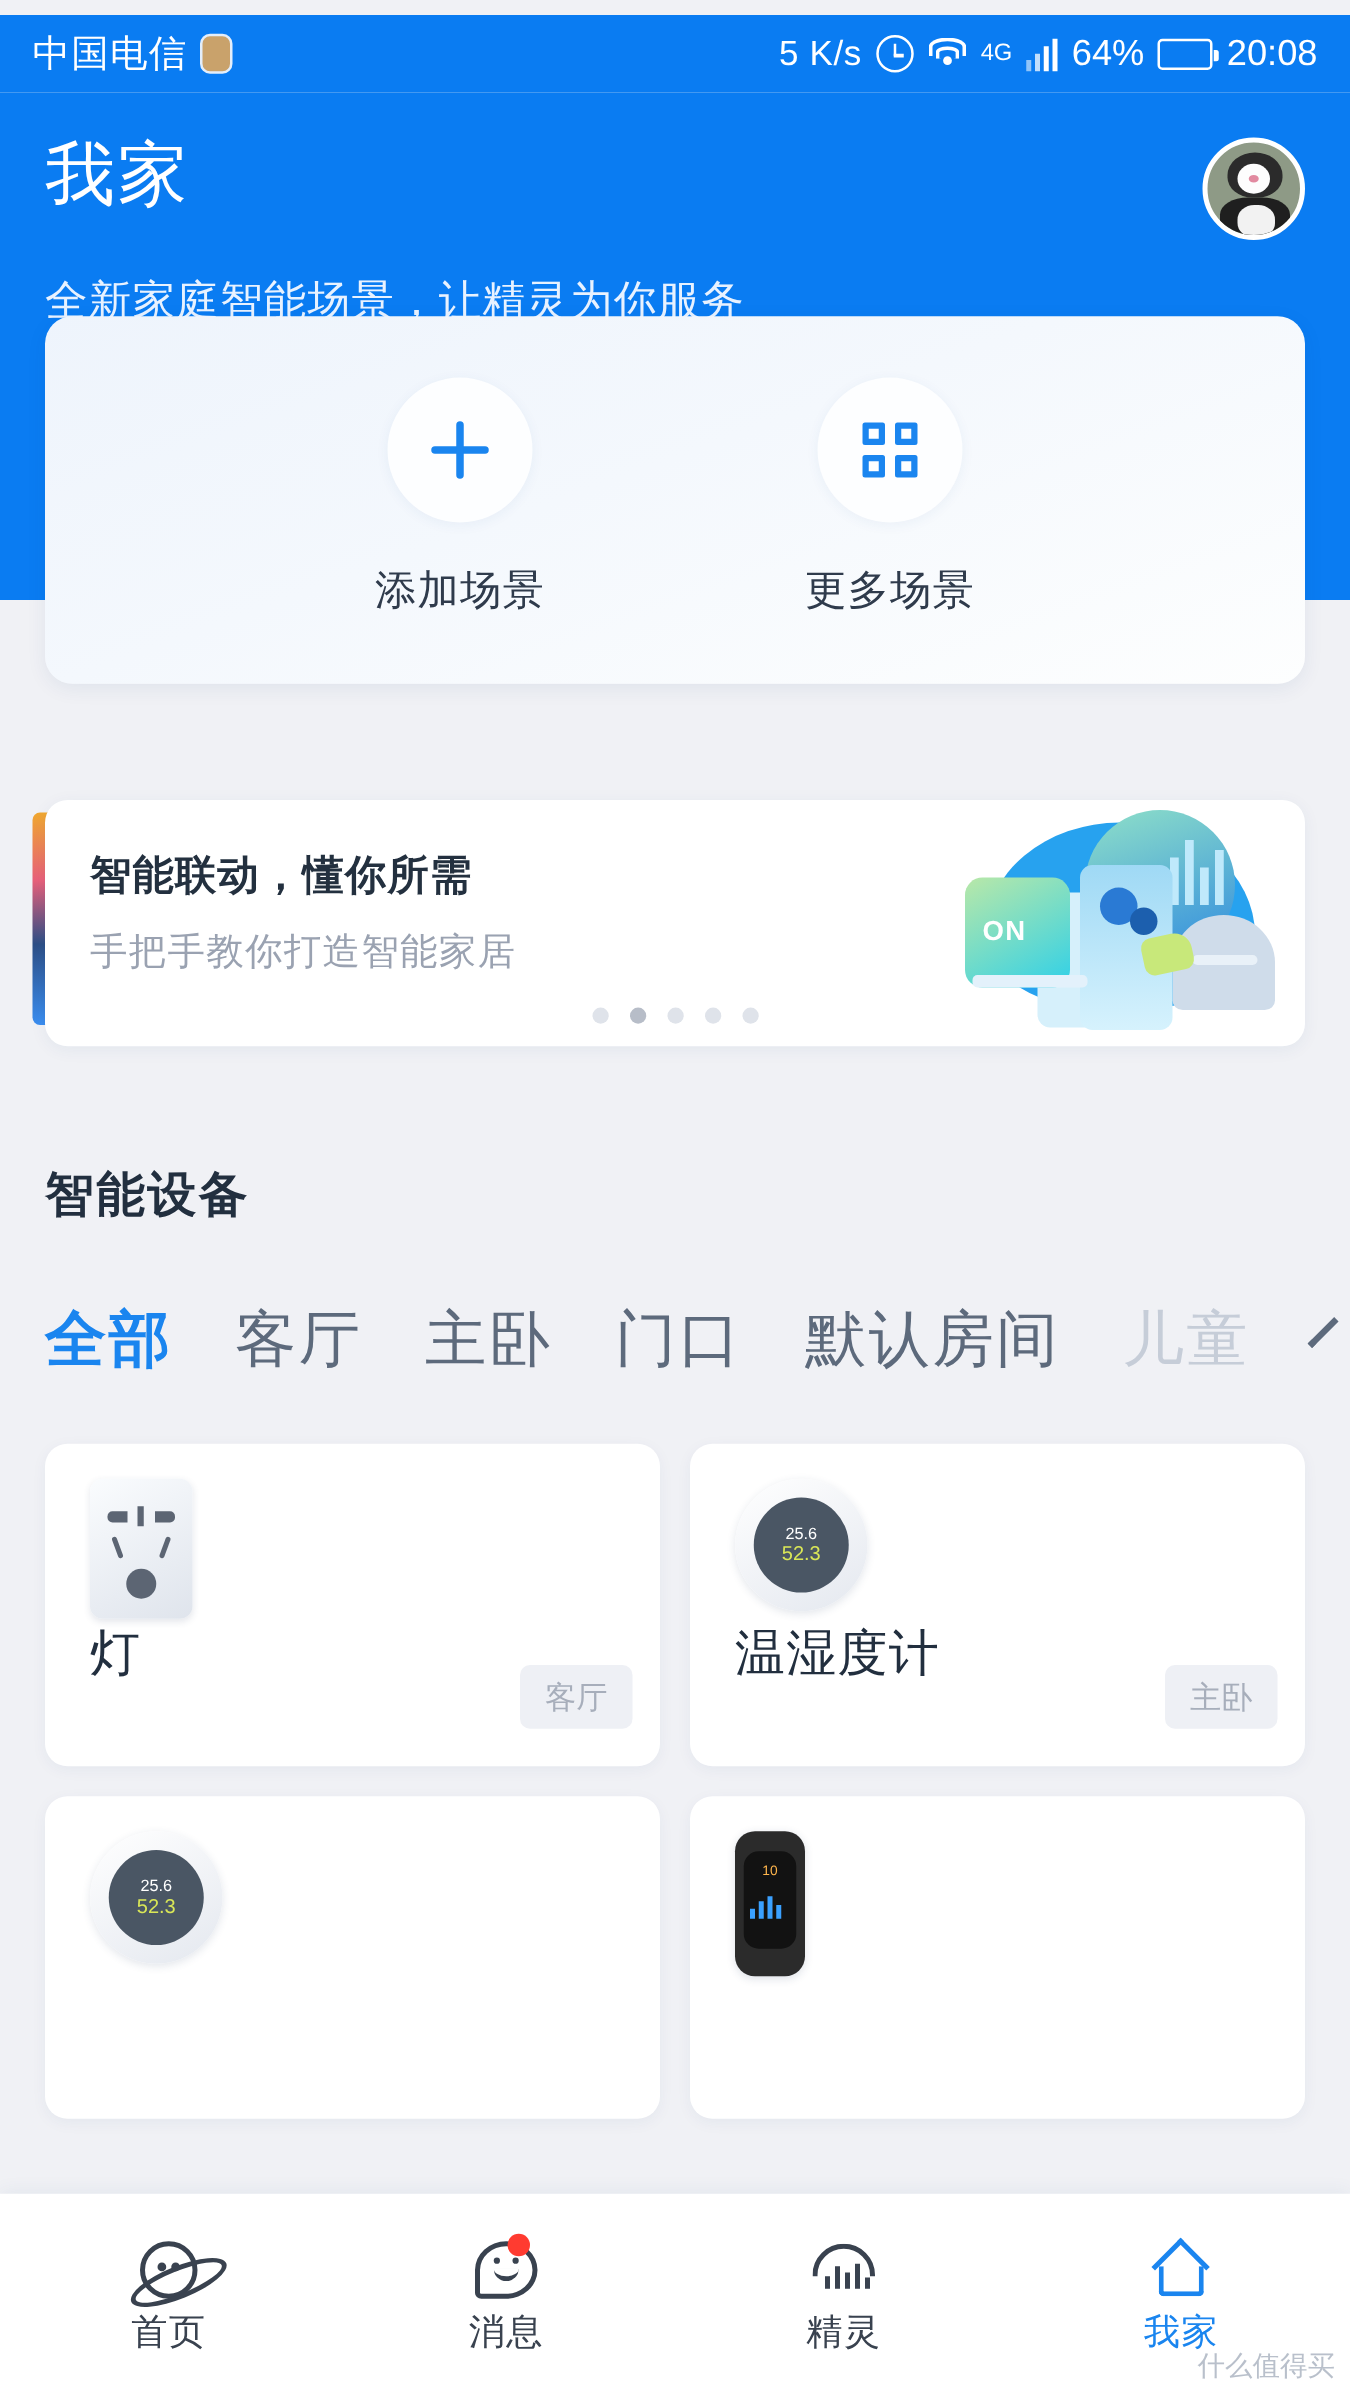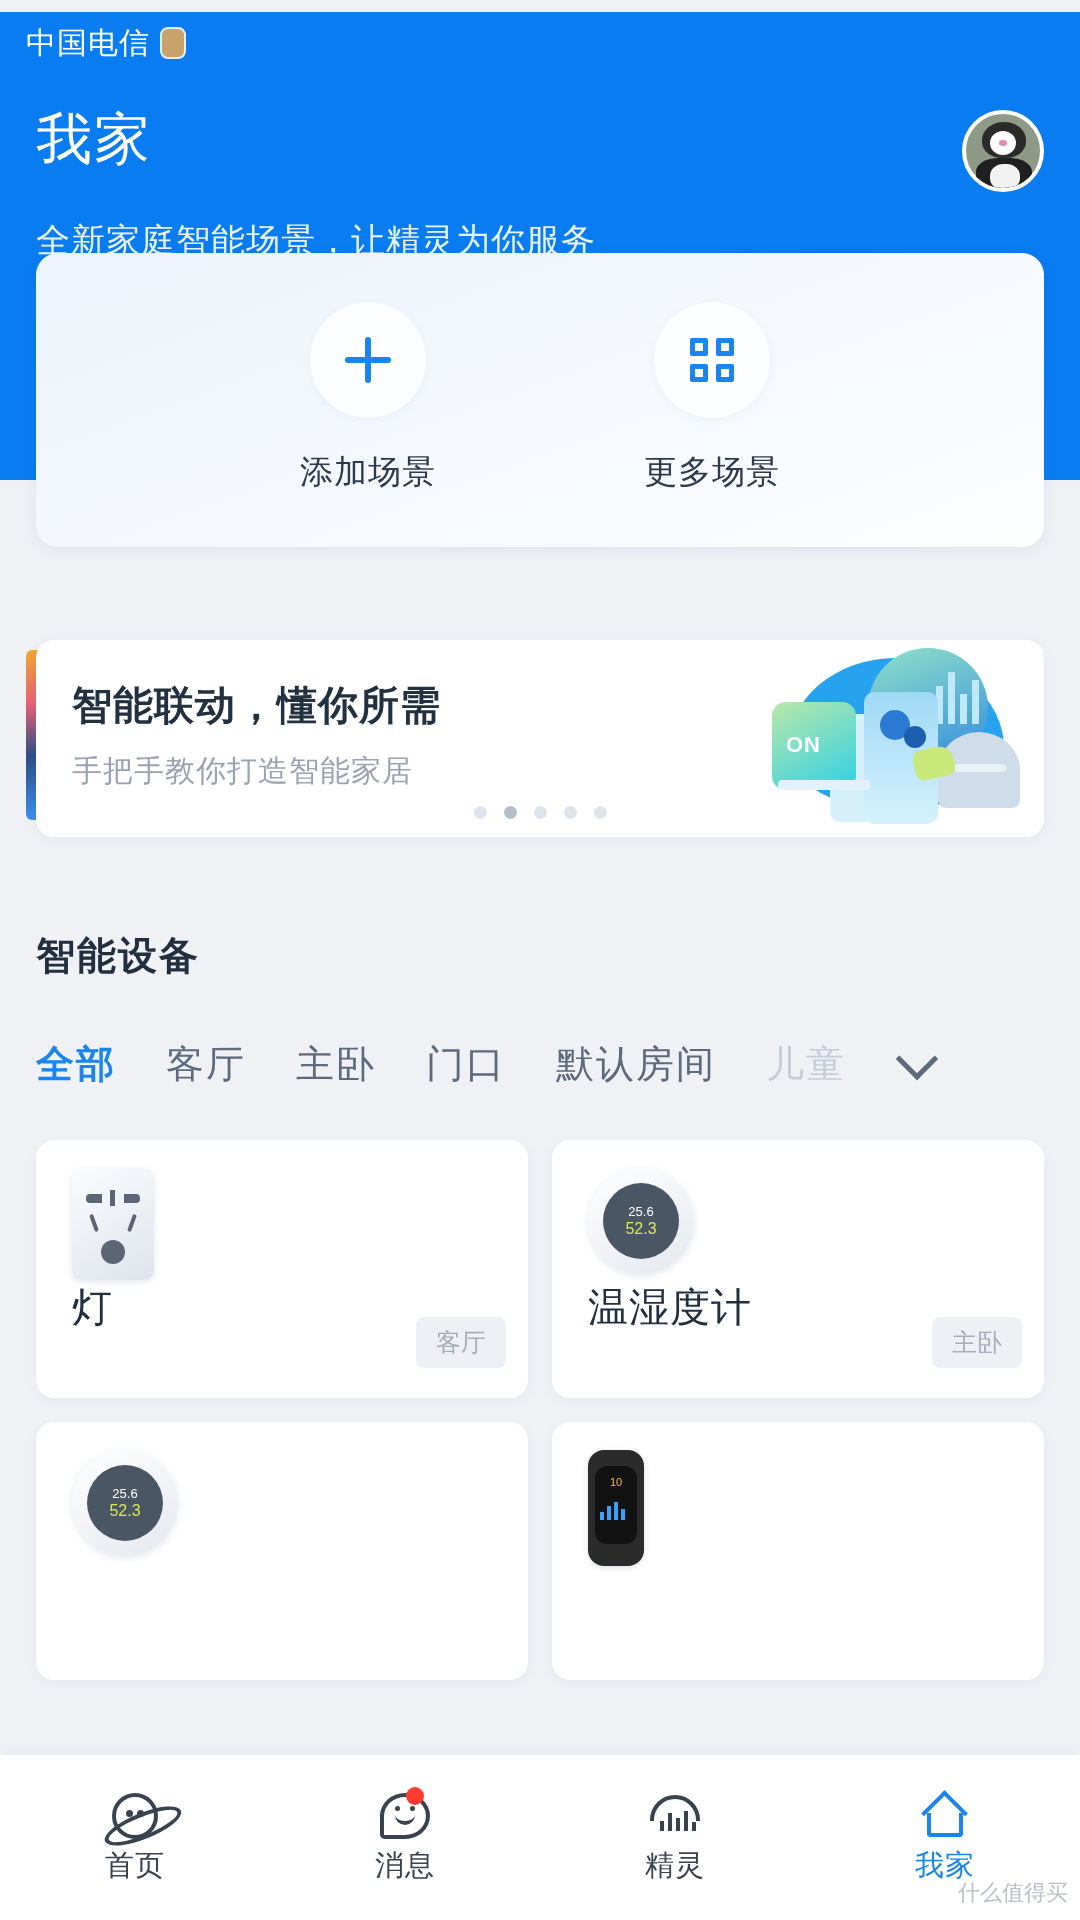--- a/index.html
+++ b/index.html
@@ -90,21 +90,21 @@
   .banner-peek{
     position:absolute; left:-10px; top:10px; width:14px; height:170px;
     border-radius:6px 0 0 6px;
     background:linear-gradient(180deg,#f0a830 0%,#e8607a 32%,#2d4f86 62%,#3b8ef0 100%);
   }
   .banner{
     position:relative; background:#fff; border-radius:18px; height:197px;
     box-shadow:0 3px 14px rgba(20,60,120,.06);
     padding:38px 0 0 36px; overflow:hidden;
   }
-  .banner-title{ font-size:40px; font-weight:bold; color:#23303f; letter-spacing:1px;}
+  .banner-title{ font-size:33px; font-weight:bold; color:#23303f; letter-spacing:1px;}
   .banner-sub{ font-size:30px; color:#9aa2b1; margin-top:18px; letter-spacing:1px;}
   .dots{ position:absolute; left:0; right:0; bottom:18px; display:flex; justify-content:center; gap:17px;}
   .dots i{ width:13px;height:13px;border-radius:50%;background:#dfe3ea;display:block;}
   .dots i.on{ background:#b7bdc8; }
   .banner-art{ position:absolute; right:22px; top:0; width:250px; height:197px; }
   .ba{ position:absolute; }
   .ba-cloud{ left:16px; top:18px; width:216px; height:150px; background:#27a2ef; border-radius:50% 50% 45% 45%/60% 60% 40% 40%;}
   .ba-cloud2{ left:96px; top:8px; width:120px; height:120px; background:linear-gradient(160deg,#8fe0c8,#2f8ae0); border-radius:50%;}
   .ba-bars{ left:152px; top:32px; display:flex; align-items:flex-end; gap:5px; height:52px;}
   .ba-bars i{ width:7px; background:#bfe9fb; display:block;}
@@ -127,21 +127,21 @@
 
   
   .dev-head{ margin:92px 36px 0; display:flex; align-items:center; justify-content:space-between;}
   .dev-title{ font-size:39px; font-weight:bold; color:#222f3f; letter-spacing:2px;}
   .connect-btn{
     background:#0a7cf2; color:#fff; font-size:33px;
     padding:22px 44px; border-radius:48px; border:none;
     letter-spacing:2px;
   }
   .tabs{ margin:56px 36px 0; display:flex; align-items:center; gap:50px;}
-  .tab{ font-size:38px; color:#5d6a7c; letter-spacing:2px; white-space:nowrap;}
+  .tab{ font-size:49px; color:#5d6a7c; letter-spacing:2px; white-space:nowrap;}
   .tab.active{ color:#1a85ef; font-weight:bold;}
   .tab.faded{ color:#c6cdd8;}
   .chev{ width:30px;height:30px;border-right:5px solid #5d6a7c;border-bottom:5px solid #5d6a7c;transform:rotate(45deg);margin-left:6px;margin-top:-12px;}
 
   .dev-grid{ margin:50px 36px 0; display:grid; grid-template-columns:1fr 1fr; gap:24px;}
   .dev-card{
     background:#fff; border-radius:18px; height:258px;
     padding:28px 28px 0 36px; position:relative;
     box-shadow:0 3px 12px rgba(20,60,120,.05);
   }
@@ -223,20 +223,39 @@
 
   .watermark{ position:absolute; right:12px; bottom:12px; font-size:22px; color:#b9c0cb;}
 </style>
 </head>
 <body>
 
 <div class="statusbar">
   <div class="sb-left">
     <span class="sb-carrier">中国电信</span>
     <span class="sb-simchip"></span>
+  </div>
+  <div class="sb-right">
+    <span class="sb-net">5 K/s</span>
+    <span class="ic alarm-ic"></span>
+    <span class="ic wifi-ic">
+      <span class="w1"></span>
+        <span class="w2"></span>
+        <span class="w3"></span>
+    </span>
+    <span class="g4">4G</span>
+    <span class="bars-ic">
+        <i></i>
+        <i></i>
+        <i></i>
+        <i></i>
+      </span>
+    <span>64%</span>
+    <span class="batt-ic"><span class="batt-fill"></span></span>
+    <span>20:08</span>
   </div>
 </div>
 
 <div class="header">
   <div class="head-row">
     <div class="page-title">我家</div>
     <div class="avatar">
       <span class="cat-head"></span>
         <span class="cat-face"></span>
         <span class="cat-nose"></span>

